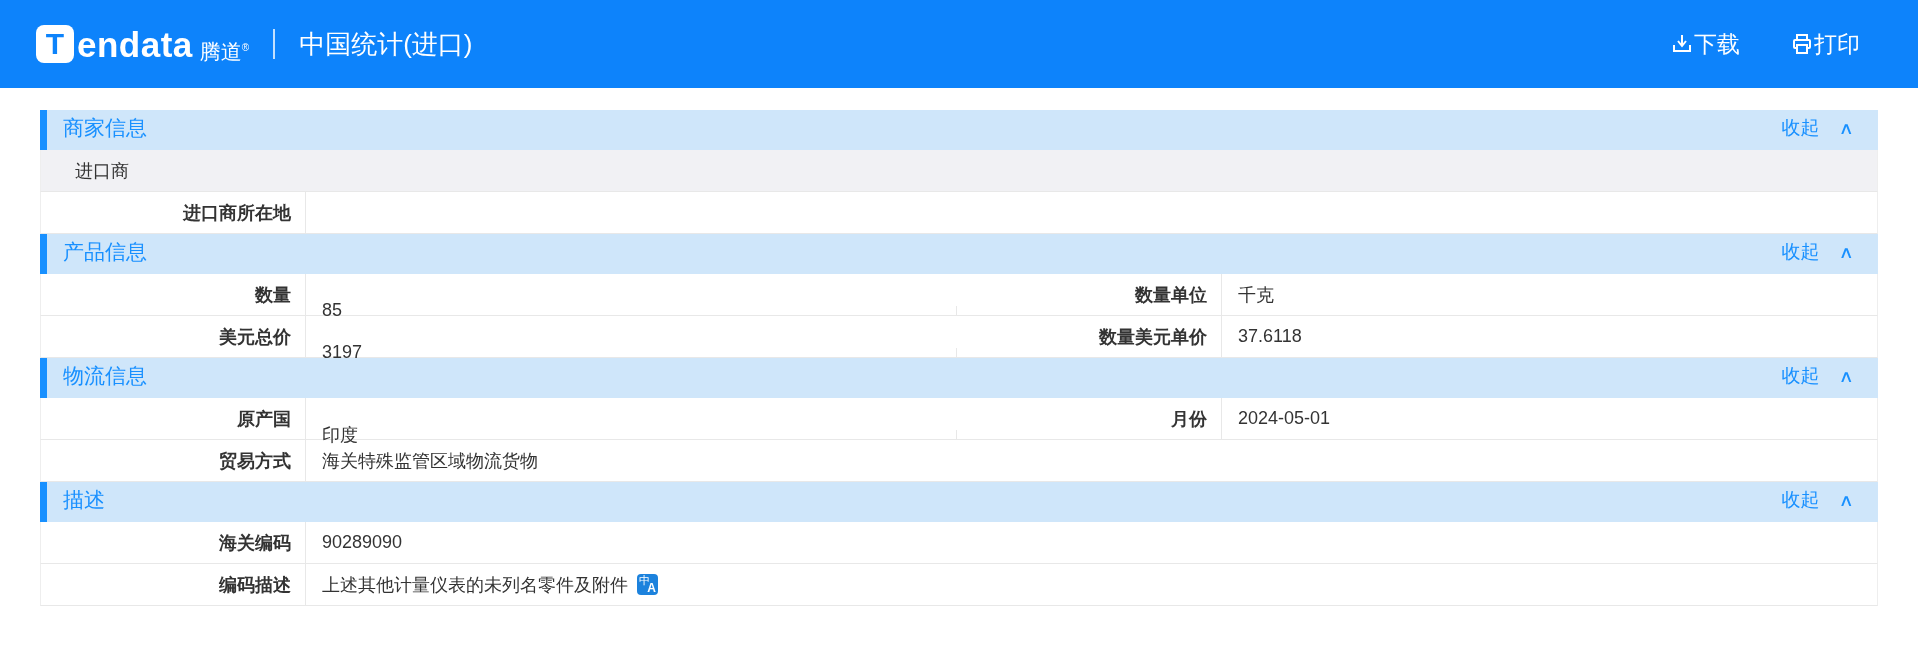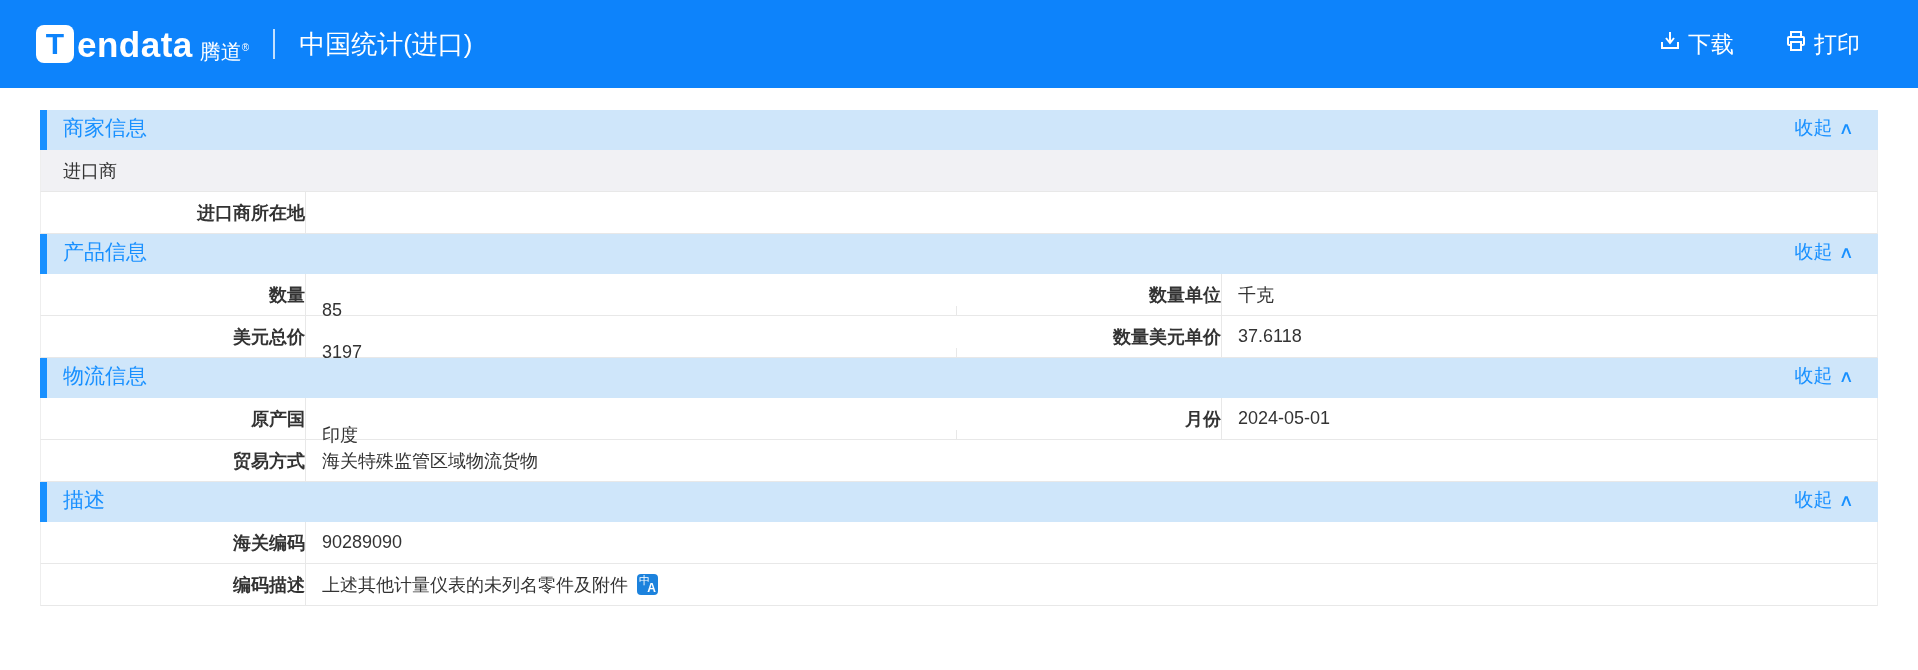--- a/index.html
+++ b/index.html
@@ -26,59 +26,60 @@
     display: flex; align-items: center; justify-content: center;
     color: #0d83fb; font-weight: bold; font-size: 30px;
     margin-right: 3px;
   }
   .logo-word { color: #fff; font-size: 35px; font-weight: bold; letter-spacing: .5px; line-height: 36px; }
   .logo-cn { color: #fff; font-size: 21px; margin-left: 7px; line-height: 22px; }
   .logo-cn sup { font-size: 10px; }
   .vsep { width: 2px; height: 30px; background: rgba(255,255,255,.75); margin: 0 24px; }
   .page-title { color: #fff; font-size: 26px; font-weight: normal; margin: 0; }
   .topbar-actions { display: flex; align-items: center; gap: 50px; }
-  .action { display: flex; gap: 6px; color: #fff; font-size: 23px; cursor: pointer; }
+  .action { display: flex; align-items: center; gap: 0; color: #fff; font-size: 23px; cursor: pointer; }
   .action svg { display: block; }
 
   
   .content { margin: 22px 40px 0 40px; }
   .section-header {
     height: 40px;
     background: #cfe6fa;
     border-left: 7px solid #1890ff;
     display: flex; align-items: center; justify-content: space-between;
     padding: 0 26px 4px 16px;
     box-sizing: border-box;
   }
   .section-title { color: #1890ff; font-size: 21px; }
   .collapse {
     color: #1890ff; font-size: 19px;
-    display: flex; align-items: center; gap: 7px;
+    display: flex; align-items: center; gap: 20px;
     cursor: pointer;
   }
   .chev { font-size: 17px; line-height: 1; transform: scaleX(1.25); }
 
   .row {
     display: flex; align-items: stretch;
     height: 42px;
     border-bottom: 1px solid #e8e8e8;
     border-left: 1px solid #eeeeee;
     border-right: 1px solid #eeeeee;
     box-sizing: border-box;
     background: #fff;
     font-size: 18px;
   }
   .row.subheader {
     background: #f1f1f4;
     align-items: center;
-    padding-left: 22px;
+    padding-left: 34px;
   }
   .cell-label {
     flex: 0 0 265px;
     display: flex; align-items: center; justify-content: flex-end;
+    padding-right: 14px;
     font-weight: bold;
     border-right: 1px solid #e8e8e8;
     box-sizing: border-box;
   }
   .cell-value {
     flex: 1 1 auto;
     display: flex; align-items: center;
     padding-left: 16px;
     box-sizing: border-box;
   }

